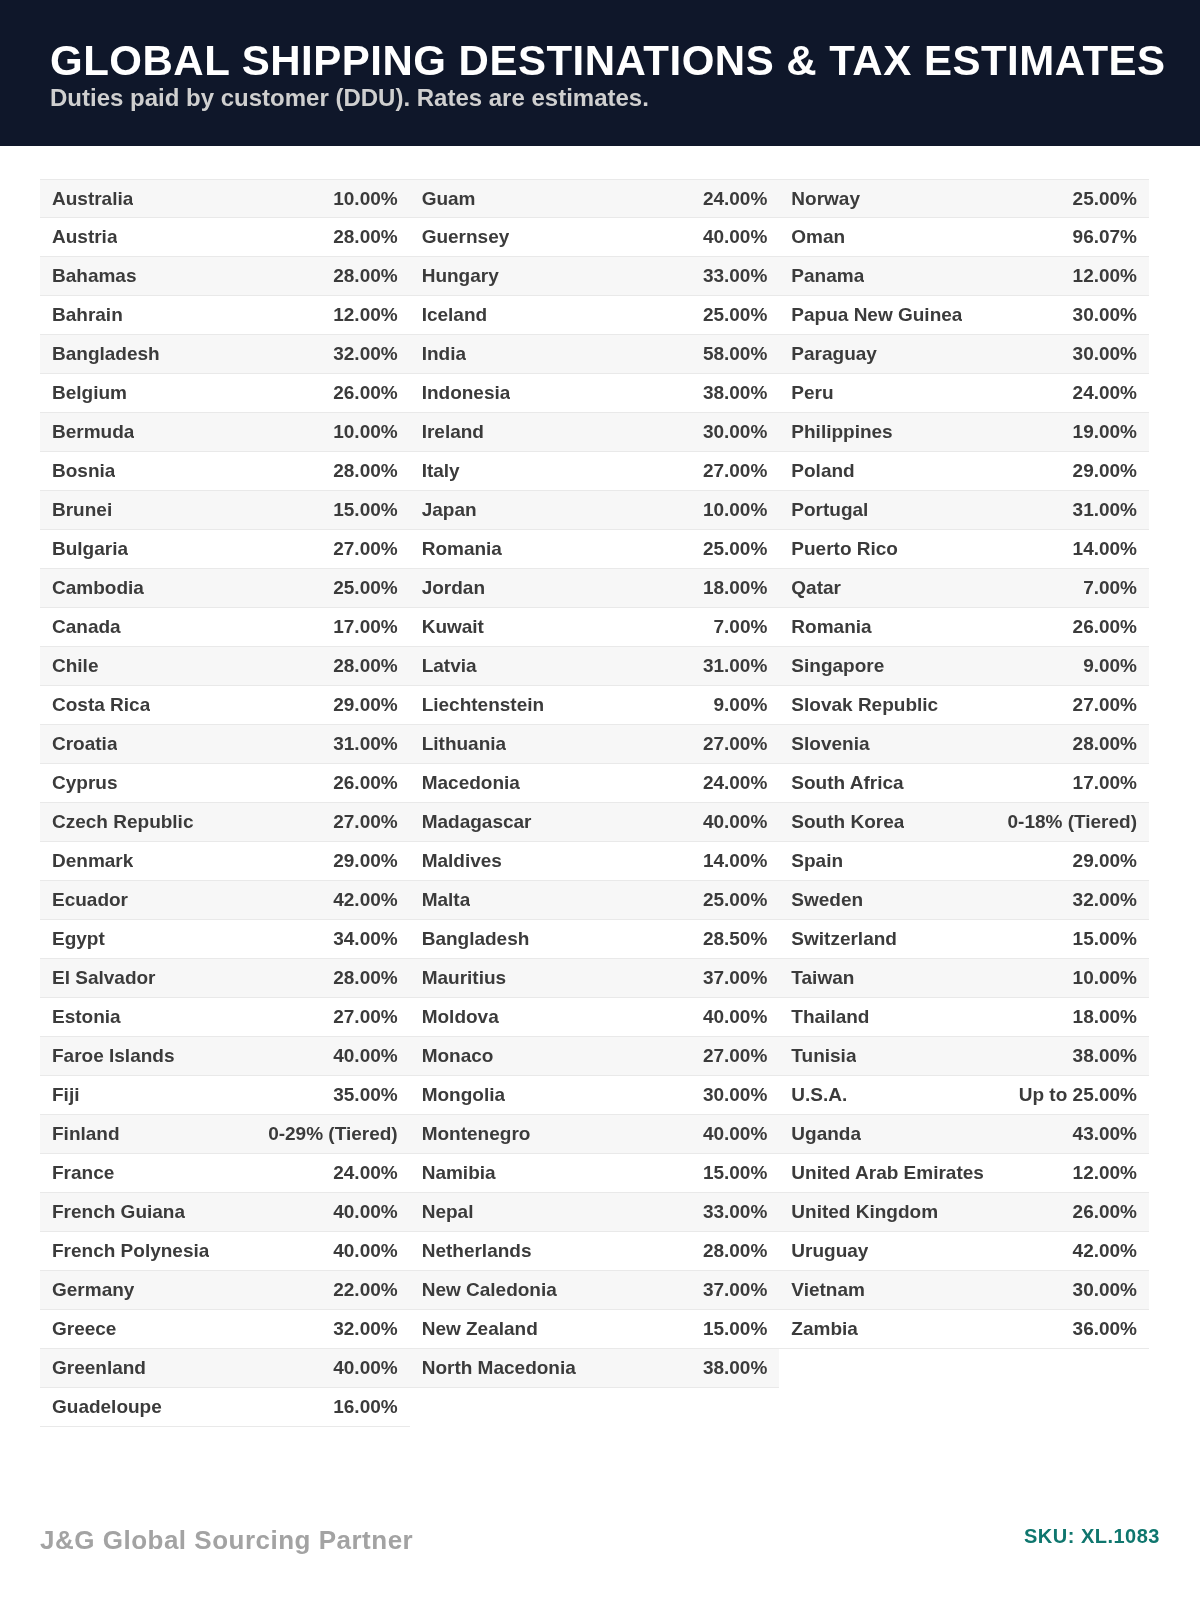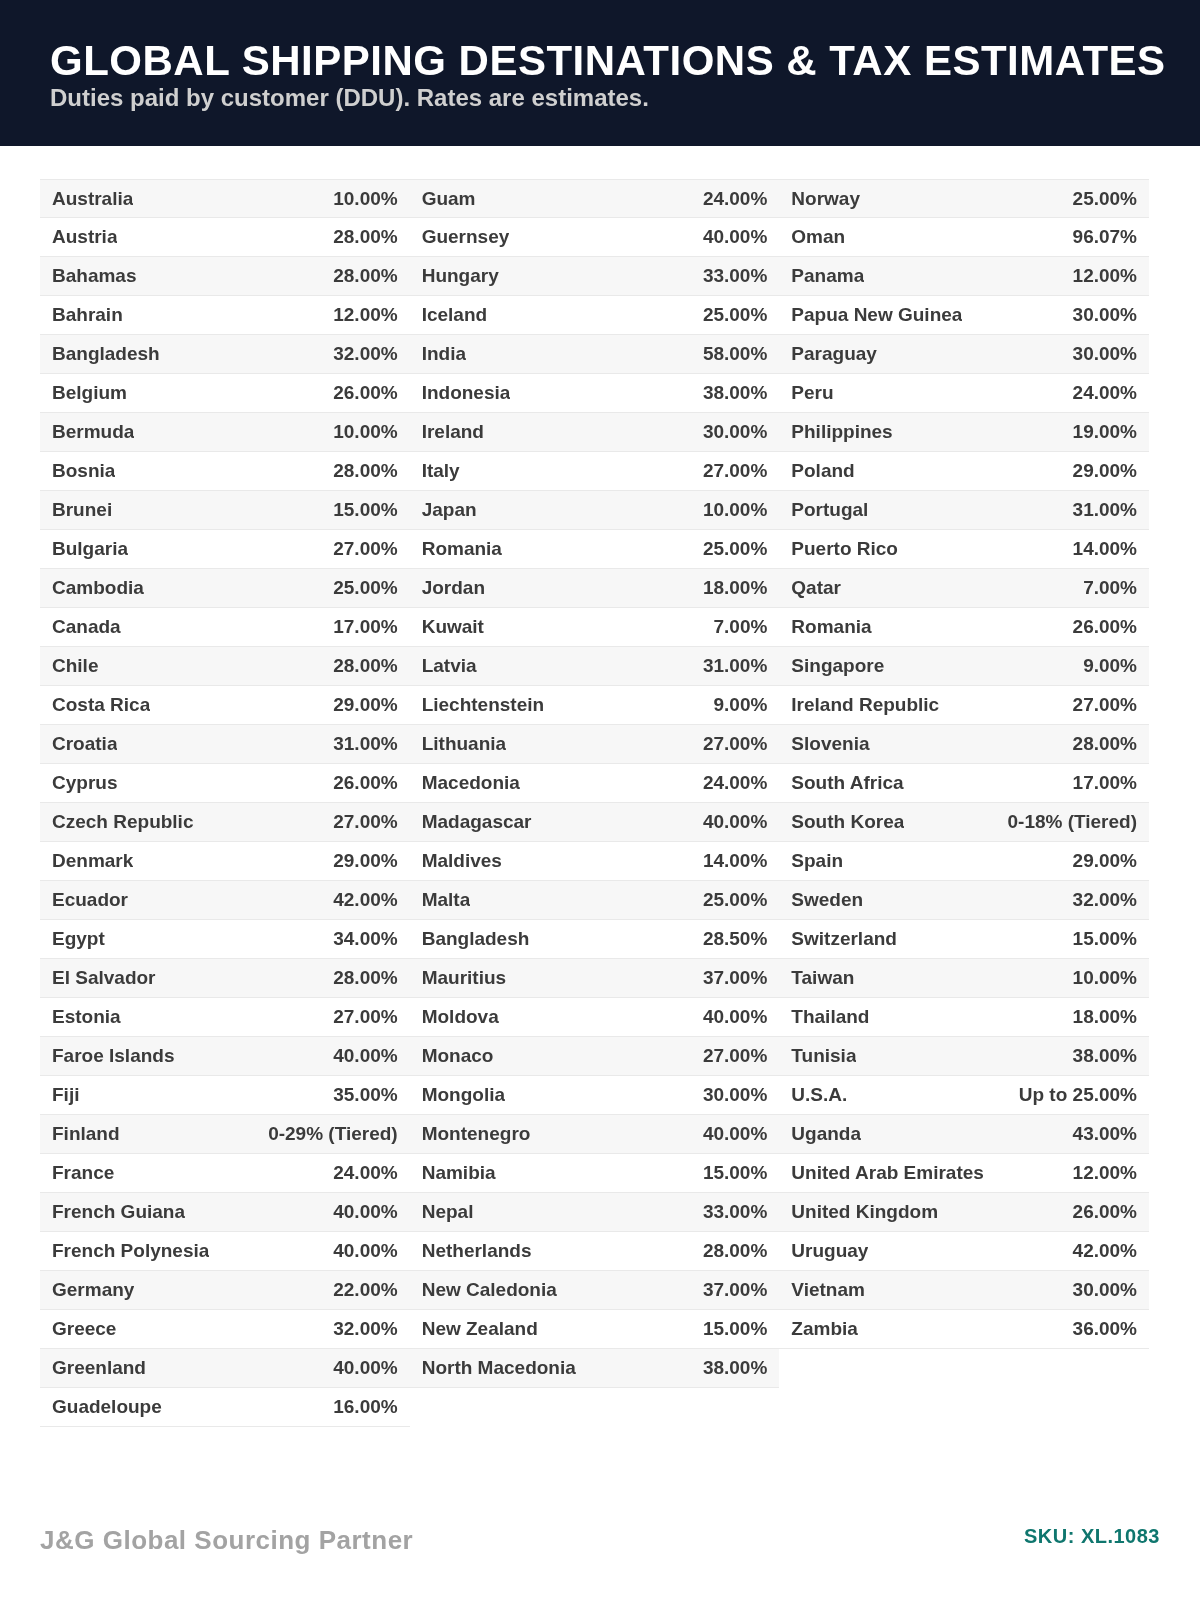--- a/index.html
+++ b/index.html
@@ -467,21 +467,21 @@
     <span class="country">Romania</span>
     <span class="rate">26.00%</span>
   </div>
 
   <div class="row">
     <span class="country">Singapore</span>
     <span class="rate">9.00%</span>
   </div>
 
   <div class="row">
-    <span class="country">Ireland Republic</span>
+    <span class="country">Slovak Republic</span>
     <span class="rate">27.00%</span>
   </div>
 
   <div class="row">
     <span class="country">Slovenia</span>
     <span class="rate">28.00%</span>
   </div>
 
   <div class="row">
     <span class="country">South Africa</span>

